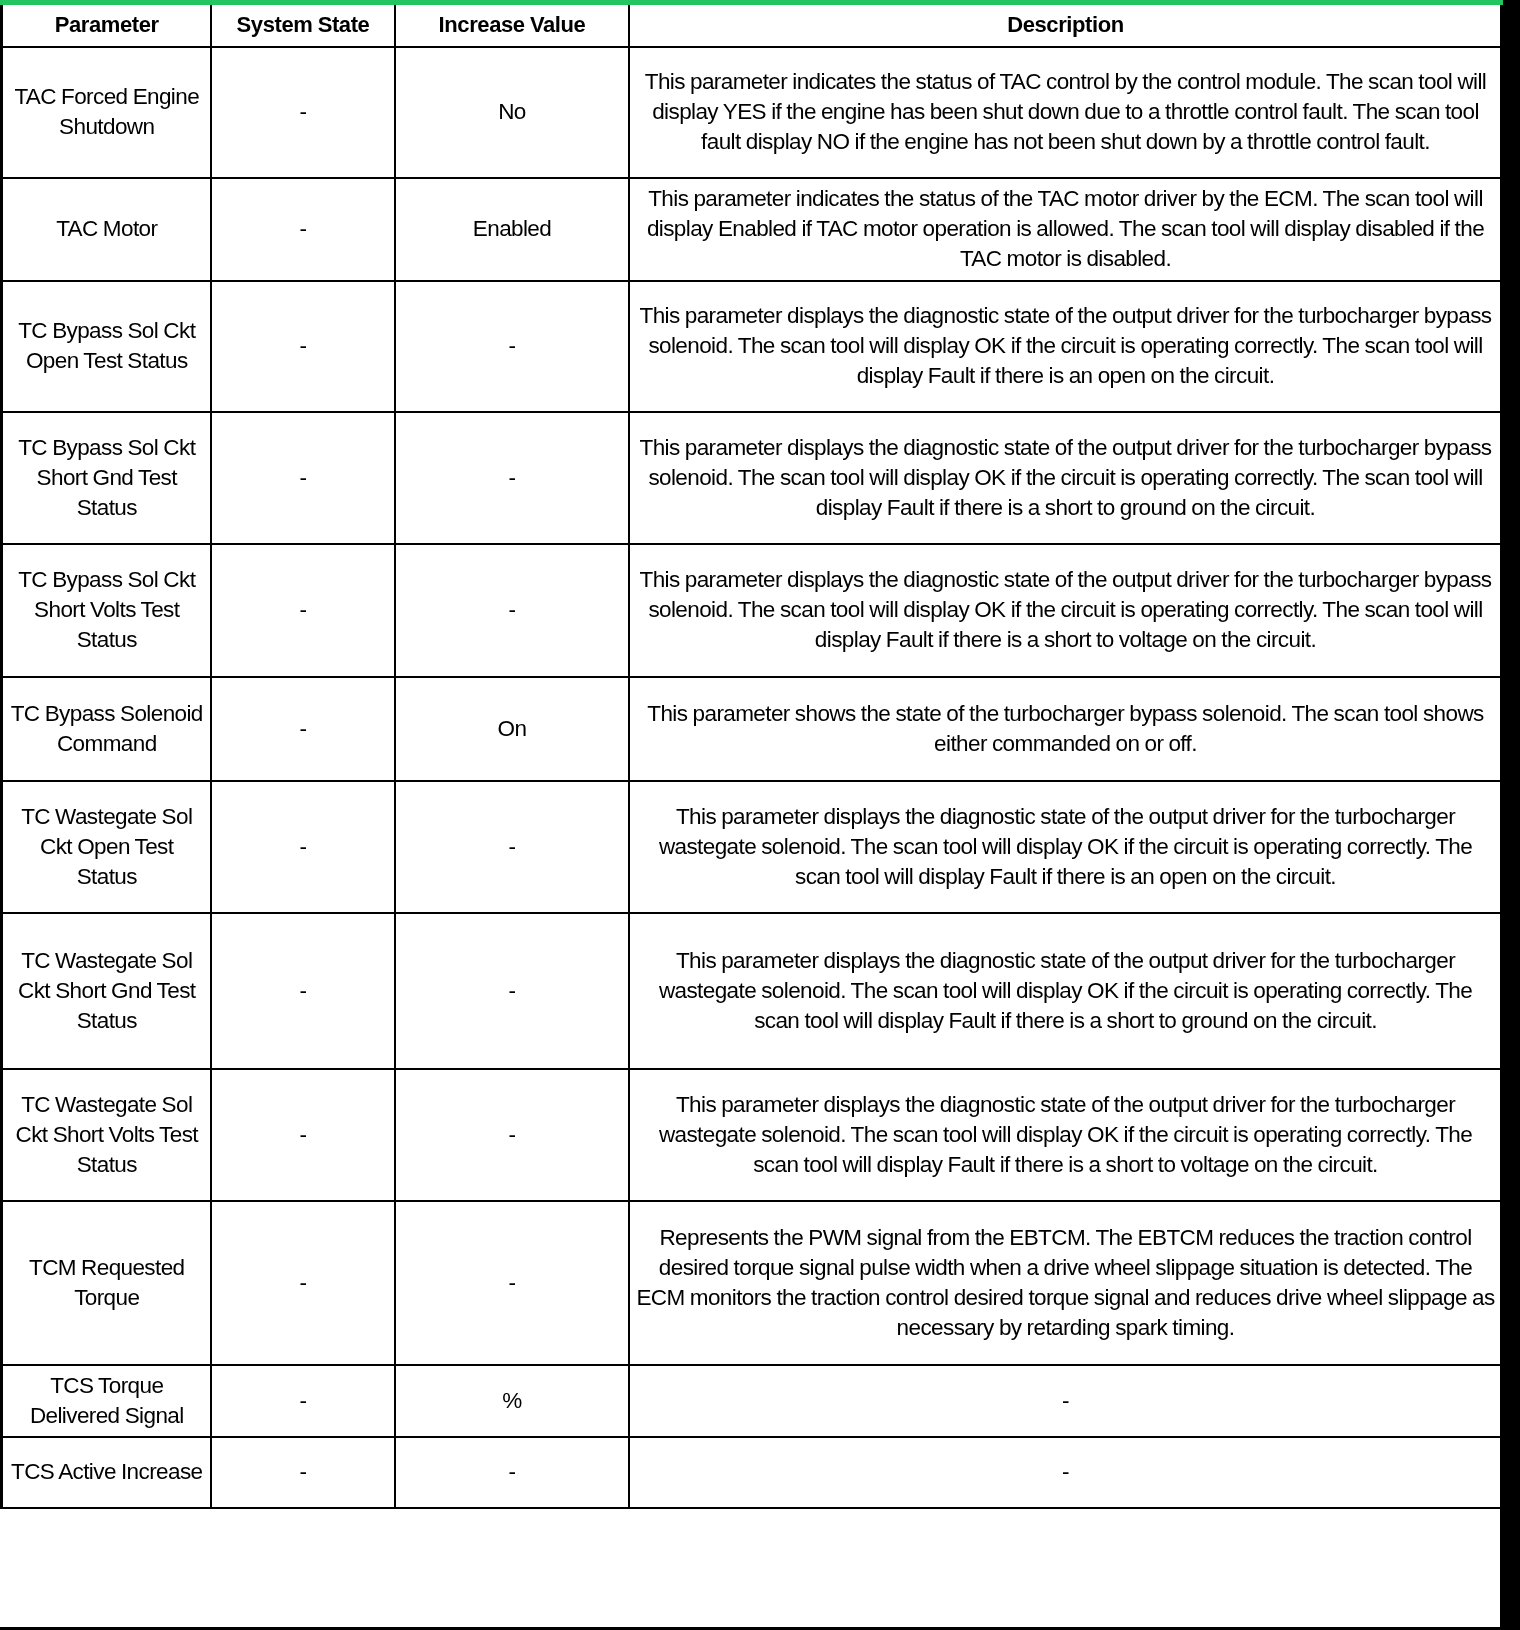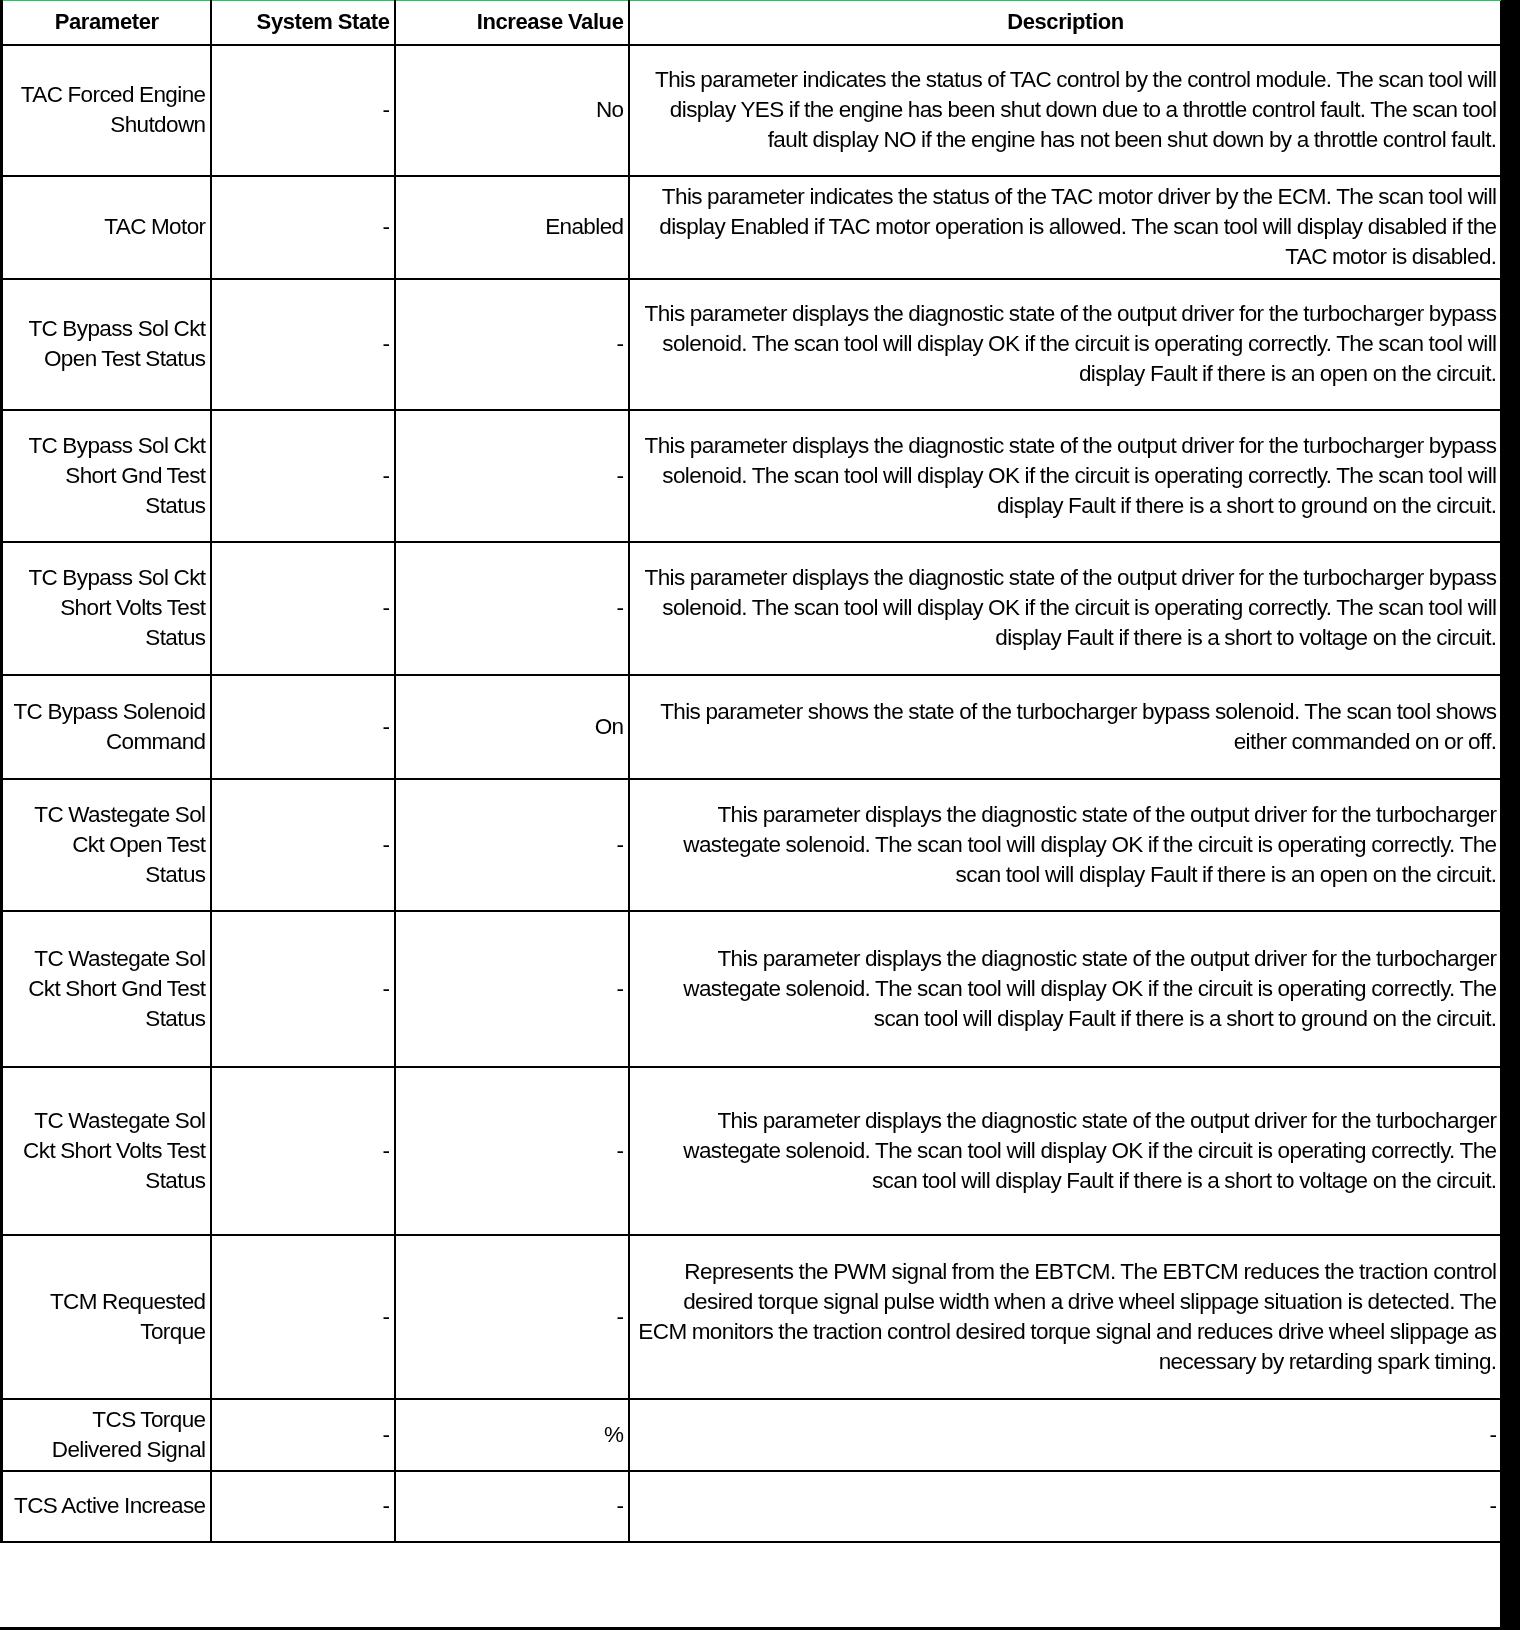--- a/index.html
+++ b/index.html
@@ -37,31 +37,31 @@
   table.params col.c-desc { width: 873px; }
 
   table.params th, table.params td {
     border: 2px solid #000000;
     padding: 0 4px 0 5px;
     vertical-align: middle;
     font-size: 22.5px;
     line-height: 30px;
     letter-spacing: -0.6px;
     word-spacing: -0.5px;
-    text-align: right;
+    text-align: center;
     overflow: hidden;
   }
   table.params th {
     font-weight: bold;
     height: 40px;
     font-size: 22px;
     letter-spacing: -0.4px;
   }
   table.params th.center { text-align: center; }
-  table.params tr:first-child th { border-top: 1px solid #22c55e; }
+  table.params tr:first-child th { border-top: 5px solid #22c55e; }
   table.params td:first-child, table.params th:first-child { border-left: 3px solid #000; }
 </style>
 </head>
 <body>
 
 <div class="page">
   <table class="params">
     <colgroup>
       <col class="c-param">
       <col class="c-state">
@@ -118,21 +118,21 @@
         <td>-</td>
         <td>-</td>
         <td>This parameter displays the diagnostic state of the output driver for the turbocharger wastegate solenoid. The scan tool will display OK if the circuit is operating correctly. The scan tool will display Fault if there is an open on the circuit.</td>
       </tr>
       <tr style="height:156px">
         <td>TC Wastegate Sol Ckt Short Gnd Test Status</td>
         <td>-</td>
         <td>-</td>
         <td>This parameter displays the diagnostic state of the output driver for the turbocharger wastegate solenoid. The scan tool will display OK if the circuit is operating correctly. The scan tool will display Fault if there is a short to ground on the circuit.</td>
       </tr>
-      <tr style="height:168px">
+      <tr style="height:132px">
         <td>TC Wastegate Sol Ckt Short Volts Test Status</td>
         <td>-</td>
         <td>-</td>
         <td>This parameter displays the diagnostic state of the output driver for the turbocharger wastegate solenoid. The scan tool will display OK if the circuit is operating correctly. The scan tool will display Fault if there is a short to voltage on the circuit.</td>
       </tr>
       <tr style="height:164px">
         <td>TCM Requested Torque</td>
         <td>-</td>
         <td>-</td>
         <td>Represents the PWM signal from the EBTCM. The EBTCM reduces the traction control desired torque signal pulse width when a drive wheel slippage situation is detected. The ECM monitors the traction control desired torque signal and reduces drive wheel slippage as necessary by retarding spark timing.</td>

